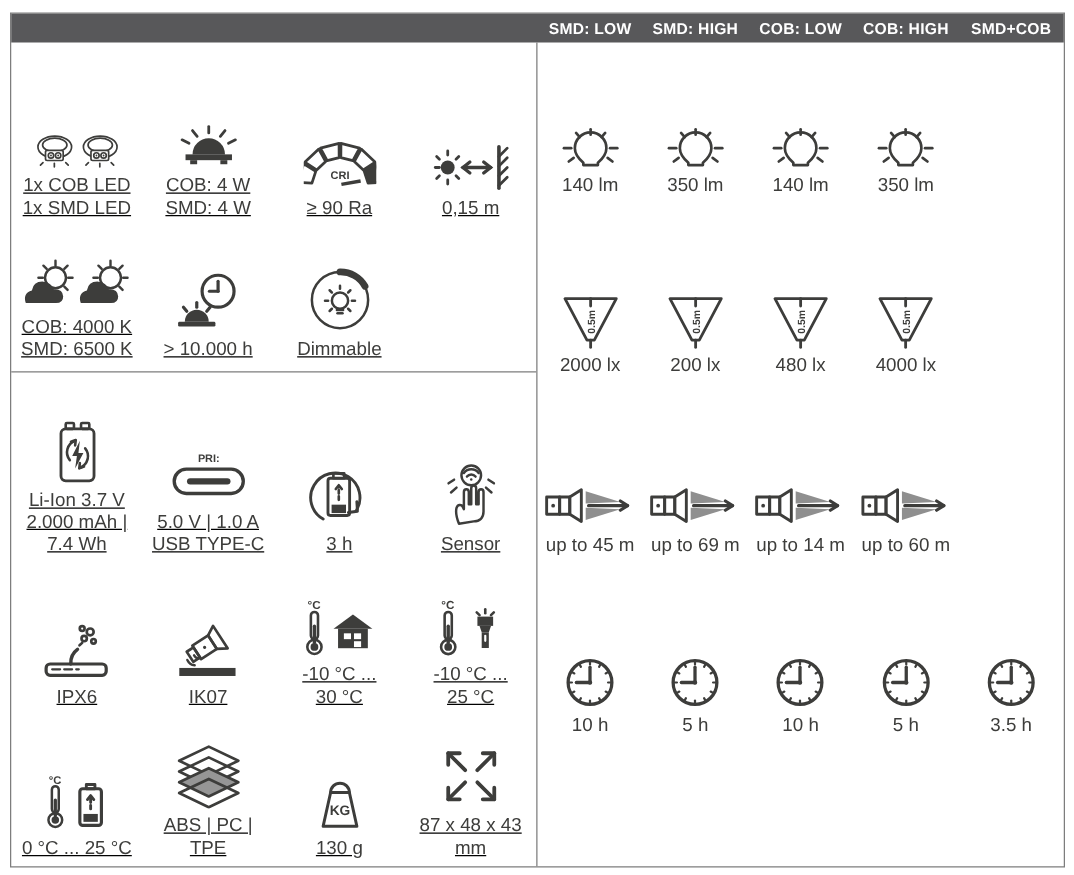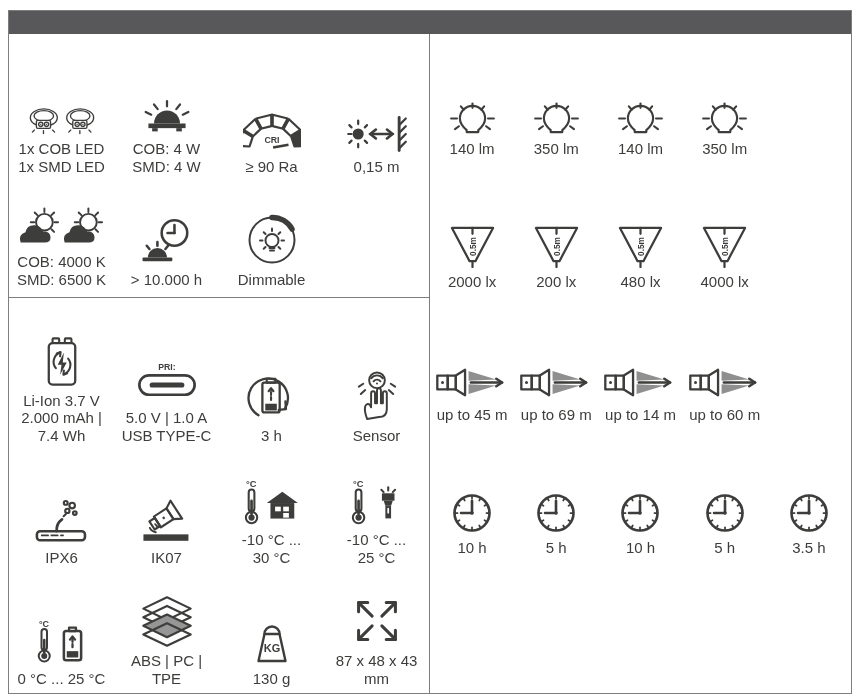--- a/index.html
+++ b/index.html
@@ -7,25 +7,25 @@
   .sheet { position:relative; width:859px; height:700px; background:#fff; }
   .frame { position:absolute; left:8px; top:10px; width:844px; height:684px;
            border:1px solid #7d7d7d; box-sizing:border-box; display:flex; flex-direction:column; background:#fff; }
   .header-bar { height:23px; flex:none; background:#58585a; display:flex; }
   .header-spacer { width:421px; flex:none; }
   .header-modes { flex:1; display:flex; }
   .mode-label { flex:1; color:#ffffff; font-size:12.5px; font-weight:bold;
                 display:flex; align-items:center; justify-content:center; letter-spacing:.2px; }
   .body { flex:1; display:flex; min-height:0; }
   .left-pane { width:421px; flex:none; border-right:1px solid #7d7d7d; box-sizing:border-box;
-               display:flex; flex-direction:column; }
+               display:flex; flex-direction:column;text-decoration:underline; }
   .box1 { height:264px; flex:none; border-bottom:1px solid #7d7d7d; box-sizing:border-box;
           display:grid; grid-template-columns:repeat(4,1fr); grid-template-rows:150px 1fr; }
   .box2 { flex:1; display:grid; grid-template-columns:repeat(4,1fr); grid-template-rows:152px 122px 1fr; }
-  .right-pane { flex:1; display:flex; flex-direction:column; }
+  .right-pane { flex:1; display:flex; flex-direction:column;gap:11px; }
   .rrow { height:133px; flex:none; display:grid; grid-template-columns:repeat(5,1fr); }
   .rrow.first { height:157px; }
   .cell { display:flex; flex-direction:column; align-items:center; justify-content:flex-end; overflow:hidden; }
   .box1 .cell { padding-bottom:9px; }
   .box2 .cell { padding-bottom:6px; }
   .rrow .cell { padding-bottom:34px; }
   .ic { margin-bottom:5px; display:flex; align-items:flex-end; justify-content:center; }
   .lbl { font-size:15px; color:#3d3d3b; text-align:center; line-height:1.16; white-space:pre-line; }
   svg text { stroke:none; fill:#3d3d3b; font-family:"Liberation Sans",sans-serif; font-weight:bold; }
   #icon-defs { position:absolute; width:0; height:0; overflow:hidden; }
@@ -128,20 +128,27 @@
       <circle cx="24" cy="24" r="2" fill="#3d3d3b" stroke="none"></circle>
     </g>
   </defs>
 </svg>
 
 <div class="sheet">
   <div class="frame">
 
     <div class="header-bar">
       <div class="header-spacer"></div>
+      <div class="header-modes">
+        <div class="mode-label">SMD: LOW</div>
+        <div class="mode-label">SMD: HIGH</div>
+        <div class="mode-label">COB: LOW</div>
+        <div class="mode-label">COB: HIGH</div>
+        <div class="mode-label">SMD+COB</div>
+      </div>
     </div>
 
     <div class="body">
       <div class="left-pane">
 
         <div class="box1">
           <div class="cell">
             <div class="ic">
               <svg width="66" height="28" viewBox="0 0 98 40">
                   <use href="#g-lamp"></use>

